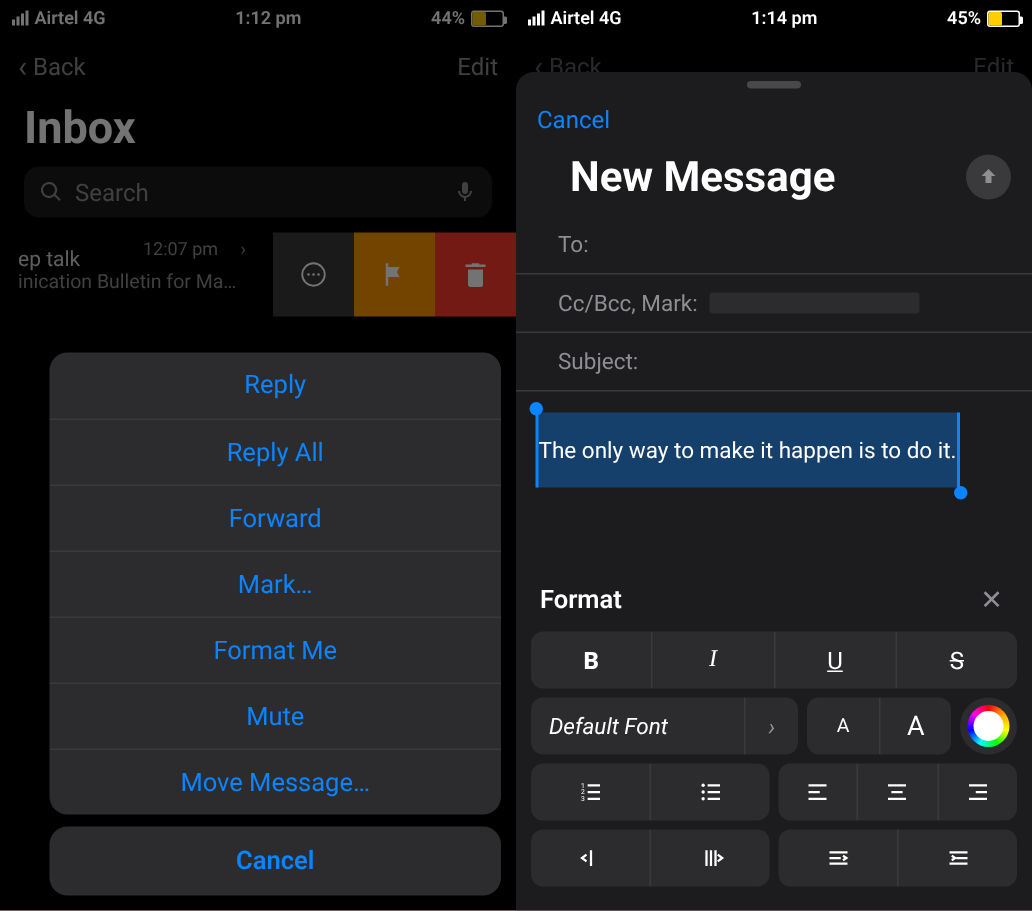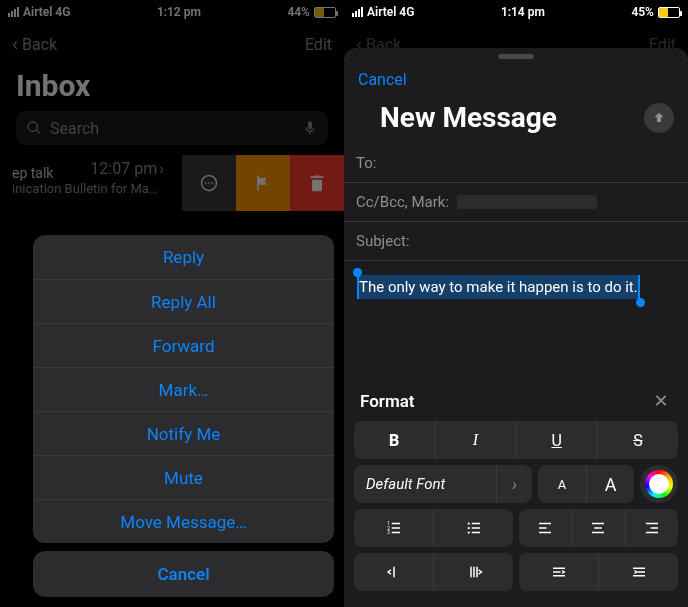--- a/index.html
+++ b/index.html
@@ -23,21 +23,21 @@
   .left-content { position:absolute; inset:0; }
   .nav-row { height:40px; display:flex; align-items:center; justify-content:space-between; padding:0 12px; color:#8e8e93; font-size:16px; }
   .nav-back { display:flex; align-items:center; gap:4px; }
   .chev { font-size:20px; line-height:1; }
   .title-inbox { color:#fff; font-size:30px; font-weight:700; padding:4px 16px 8px; }
   .search-field { margin:0 16px 10px; background:#1c1c1e; border-radius:10px; height:34px; display:flex; align-items:center; padding:0 10px; gap:8px; color:#8e8e93; font-size:16px; }
   .search-field .flex { flex:1; }
   .mic-icon, .mag-icon { width:16px; height:16px; fill:#8e8e93; }
 
   .msg-row { position:relative; height:56px; margin-top:0; }
-  .msg-time { position:absolute; right:180px; top:4px; font-size:16px; color:#8e8e93; display:flex; align-items:center; gap:2px;text-align:right; }
+  .msg-time { position:absolute; right:180px; top:4px; font-size:12px; color:#8e8e93; display:flex; align-items:center; gap:15px;text-align:right; }
   .msg-texts { position:absolute; left:0px; top:10px; width:180px; padding-left:12px; }
   .msg-line1 { color:#d1d1d6; font-size:14px; white-space:nowrap; overflow:hidden; }
   .msg-line2 { color:#8e8e93; font-size:13px; white-space:nowrap; overflow:hidden; }
   .swipe-actions { position:absolute; right:0; top:0; height:56px; display:flex; }
   .swipe-btn { width:54px; height:56px; display:flex; align-items:center; justify-content:center; }
   .swipe-more { background:#3a3a3c; }
   .swipe-flag { background:#ff9500; }
   .swipe-delete { background:#ff3b30; }
   .swipe-btn svg { width:20px; height:20px; fill:#fff; }
 
@@ -51,25 +51,25 @@
 
   
   .right-back-nav { height:40px; display:flex; align-items:center; justify-content:space-between; padding:0 12px; color:#666; font-size:16px; opacity:0.4; }
   .compose-sheet { position:absolute; left:0; right:0; top:48px; bottom:0; background:#1c1c1e; border-radius:12px 12px 0 0; }
   .grabber { width:36px; height:5px; background:#48484a; border-radius:3px; margin:6px auto 6px; }
   .compose-header { display:flex; align-items:center; justify-content:space-between; padding:0 14px; height:28px; }
   .cancel-link { color:#0a84ff; font-size:16px; }
   .send-btn { width:30px; height:30px; border-radius:15px; background:#3a3a3c; display:flex; align-items:center; justify-content:center; }
   .send-btn svg { width:16px; height:16px; fill:#8e8e93; }
   .compose-title { color:#fff; font-size:28px; font-weight:700; padding:8px 14px 10px; display:flex; align-items:center; justify-content:space-between;margin-left:22px; }
-  .field-row { padding:10px 12px; border-bottom:0.5px solid #3a3a3c; display:flex; align-items:center; gap:8px; font-size:15px; }
+  .field-row { padding:10px 28px; border-bottom:0.5px solid #3a3a3c; display:flex; align-items:center; gap:8px; font-size:15px; }
   .field-label { color:#8e8e93; }
   .field-value-redacted { width:140px; height:14px; background:#2c2c2e; border-radius:2px; }
   .body-area { padding:14px 14px 0; }
-  .selected-text { display:inline-block; color:#fff; font-size:15px; background:rgba(10,132,255,0.35); position:relative; padding:3px 1px; }
+  .selected-text { display:inline-block; color:#fff; font-size:15px; background:rgba(10,132,255,0.35); position:relative; padding:16px 1px; }
   .sel-handle { position:absolute; width:9px; height:9px; border-radius:50%; background:#0a84ff; }
   .sel-handle.start { left:-5px; top:-7px; }
   .sel-handle.end { right:-6px; bottom:-8px; }
   .sel-caret { position:absolute; width:2px; background:#0a84ff; }
   .sel-caret.start { left:-1px; top:0; bottom:0; }
   .sel-caret.end { right:-1px; top:0; bottom:0; }
 
   .format-panel { position:absolute; left:0; right:0; bottom:0; background:#1c1c1e; padding:10px 10px 10px; }
   .format-title-row { display:flex; align-items:center; justify-content:space-between; padding:4px 6px 10px; }
   .format-title { color:#fff; font-size:17px; font-weight:600; }
@@ -175,21 +175,21 @@
     </div>
 
     <div class="dim-overlay"></div>
 
     <div class="action-sheet">
       <div class="sheet-group">
         <div class="sheet-item">Reply</div>
         <div class="sheet-item">Reply All</div>
         <div class="sheet-item">Forward</div>
         <div class="sheet-item">Mark…</div>
-        <div class="sheet-item">Notify Me</div>
+        <div class="sheet-item">Format Me</div>
         <div class="sheet-item">Mute</div>
         <div class="sheet-item">Move Message…</div>
       </div>
       <div class="sheet-cancel">Cancel</div>
     </div>
   </div>
 
   <div class="screen screen-right">
     <div class="status-bar">
       <div class="status-left">

